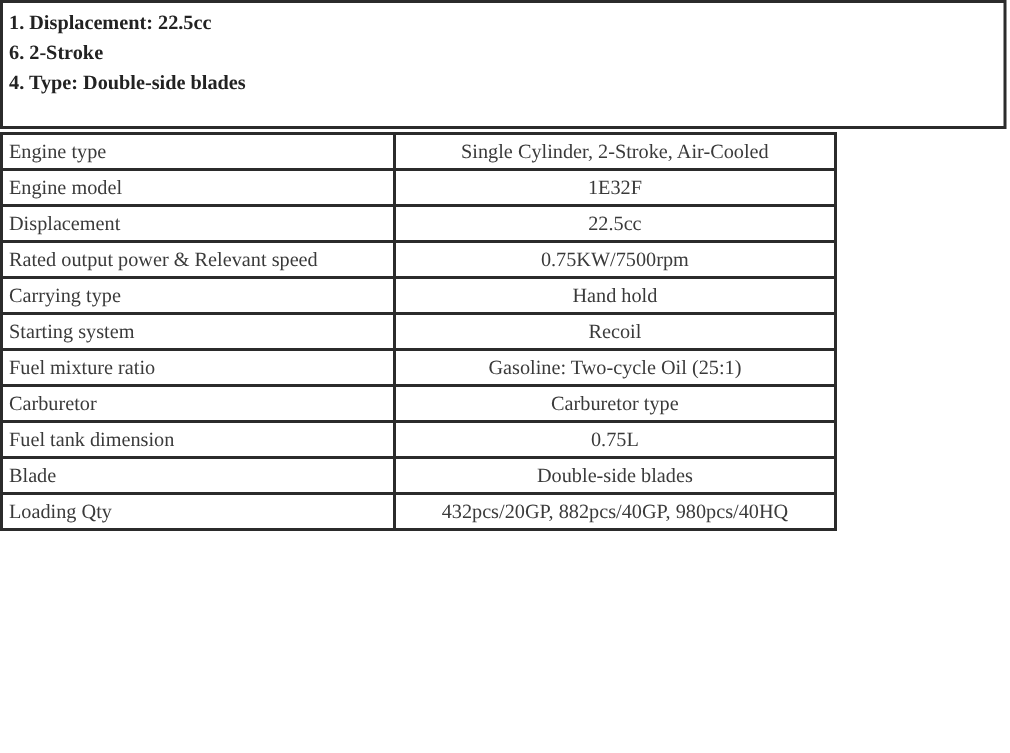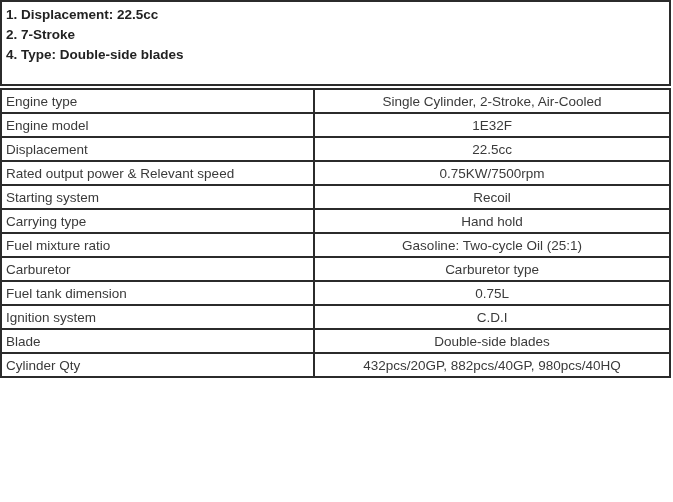--- a/index.html
+++ b/index.html
@@ -15,33 +15,35 @@
     background: var(--bg-color);
     font-family: "Liberation Sans", sans-serif;
     overflow: hidden;
   }
   .highlights {
     box-sizing: border-box;
     width: 671px;
     height: 86px;
     border: 2px solid var(--border-color);
     padding: 3px 4px 0 4px;
+    font-family: Liberation Serif, serif;
   }
   .hl-line {
     font-weight: bold;
     font-size: 13.5px;
     line-height: 20px;
     color: var(--heading-color);
     white-space: nowrap;
   }
   .spec-table {
-    width: 671px;
+    width: 558px;
     border-collapse: collapse;
     table-layout: fixed;
     margin-top: 2px;
+    font-family: Liberation Serif, serif;
   }
   .spec-table td {
     border: 2px solid var(--border-color);
     font-size: 13.5px;
     color: var(--text-color);
     height: 22px;
     padding: 0 4px;
     overflow: hidden;
     white-space: nowrap;
   }
@@ -50,21 +52,21 @@
 </style>
 </head>
 <body>
 
 <div class="page">
 
   <div class="highlights">
 
       <div class="hl-line">1. Displacement: 22.5cc</div>
 
-      <div class="hl-line">2. 7-Stroke</div>
+      <div class="hl-line">6. 2-Stroke</div>
 
 
       <div class="hl-line">4. Type: Double-side blades</div>
     </div>
 
   <table class="spec-table">
     <tbody>
 
         <tr>
           <td class="label">Engine type</td>
@@ -80,59 +82,55 @@
           <td class="label">Displacement</td>
           <td class="value">22.5cc</td>
         </tr>
 
         <tr>
           <td class="label">Rated output power &amp; Relevant speed</td>
           <td class="value">0.75KW/7500rpm</td>
         </tr>
 
         <tr>
-          <td class="label">Starting system</td>
-          <td class="value">Recoil</td>
+          <td class="label">Carrying type</td>
+          <td class="value">Hand hold</td>
         </tr>
 
         <tr>
-          <td class="label">Carrying type</td>
-          <td class="value">Hand hold</td>
+          <td class="label">Starting system</td>
+          <td class="value">Recoil</td>
         </tr>
 
         <tr>
           <td class="label">Fuel mixture ratio</td>
           <td class="value">Gasoline: Two-cycle Oil (25:1)</td>
         </tr>
 
         <tr>
           <td class="label">Carburetor</td>
           <td class="value">Carburetor type</td>
         </tr>
 
         <tr>
           <td class="label">Fuel tank dimension</td>
           <td class="value">0.75L</td>
         </tr>
 
-        <tr>
-          <td class="label">Ignition system</td>
-          <td class="value">C.D.I</td>
-        </tr>
 
 
         <tr>
           <td class="label">Blade</td>
           <td class="value">Double-side blades</td>
         </tr>
 
 
 
 
 
         <tr>
-          <td class="label">Cylinder Qty</td>
+          <td class="label">Loading Qty</td>
           <td class="value">432pcs/20GP, 882pcs/40GP, 980pcs/40HQ</td>
         </tr>
       </tbody>
   </table>
 
 </div>
 
 </body></html>

